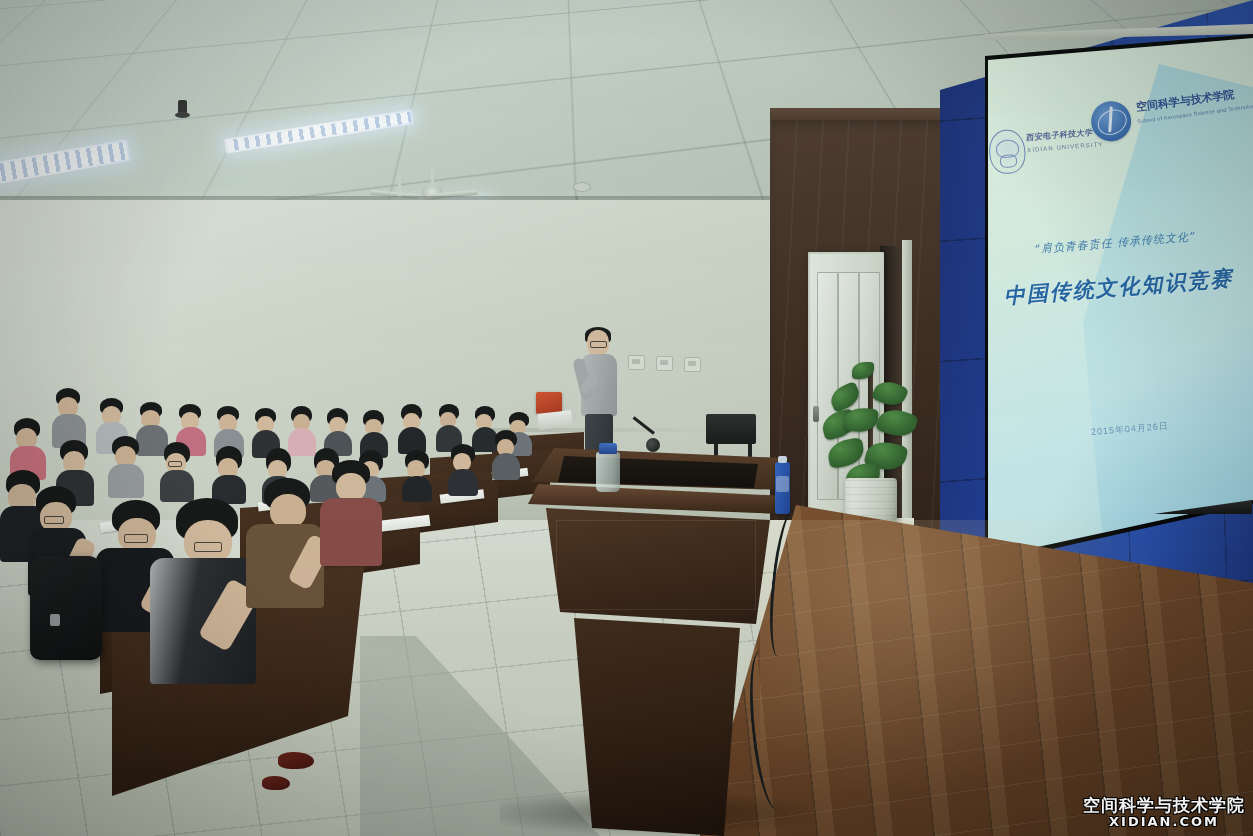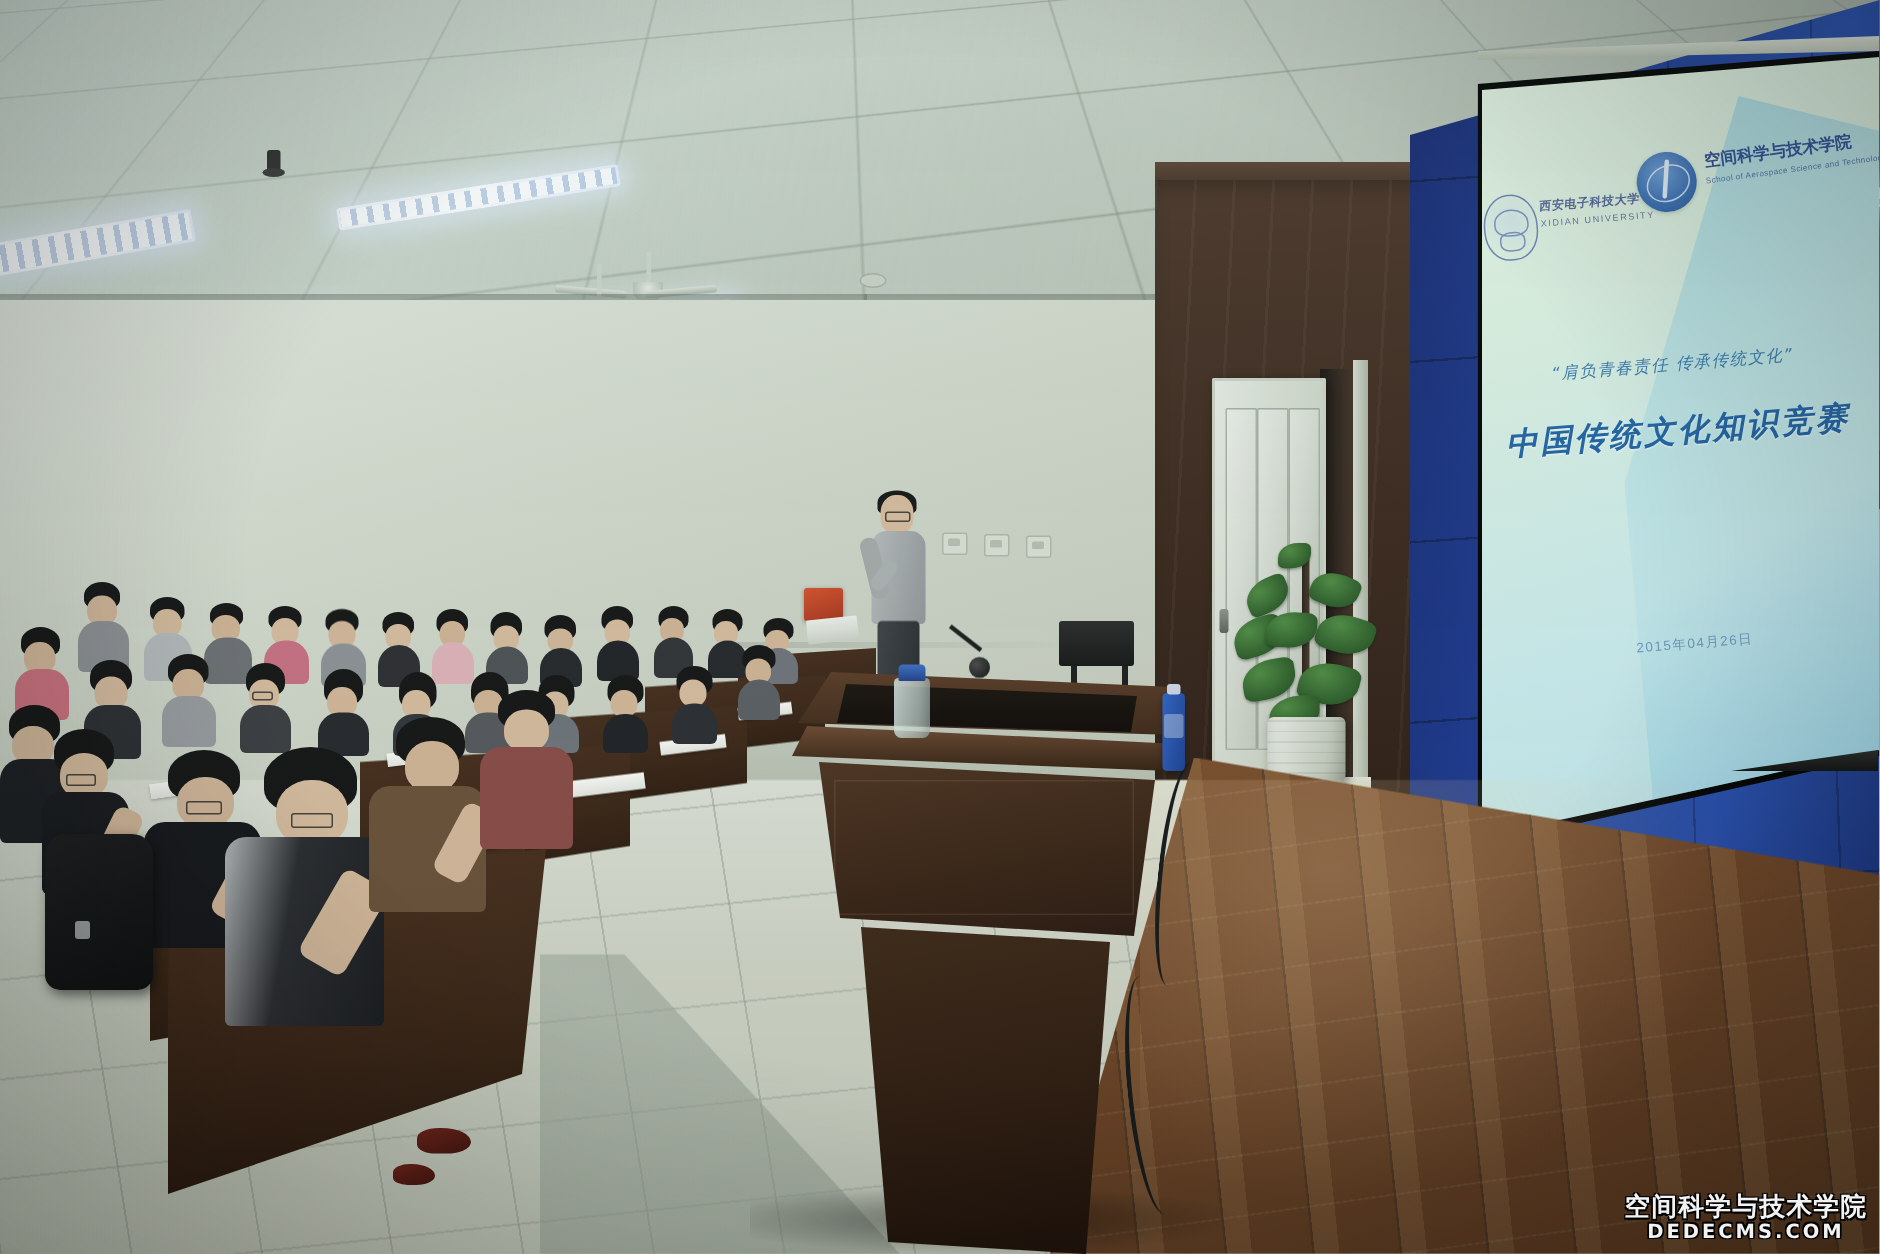--- a/index.html
+++ b/index.html
@@ -621,16 +621,16 @@
   <div class="bottle">
     <div class="cap"></div>
   </div>
   <div class="blue-bottle"></div>
 
   <div class="colorcast"></div>
   <div class="vignette"></div>
 
   <div class="watermark">
     <div class="wm-cn">空间科学与技术学院</div>
-    <div class="wm-en">DEDECMS.COM</div>
+    <div class="wm-en">XIDIAN.COM</div>
   </div>
 
 </div>
 
 </body></html>

